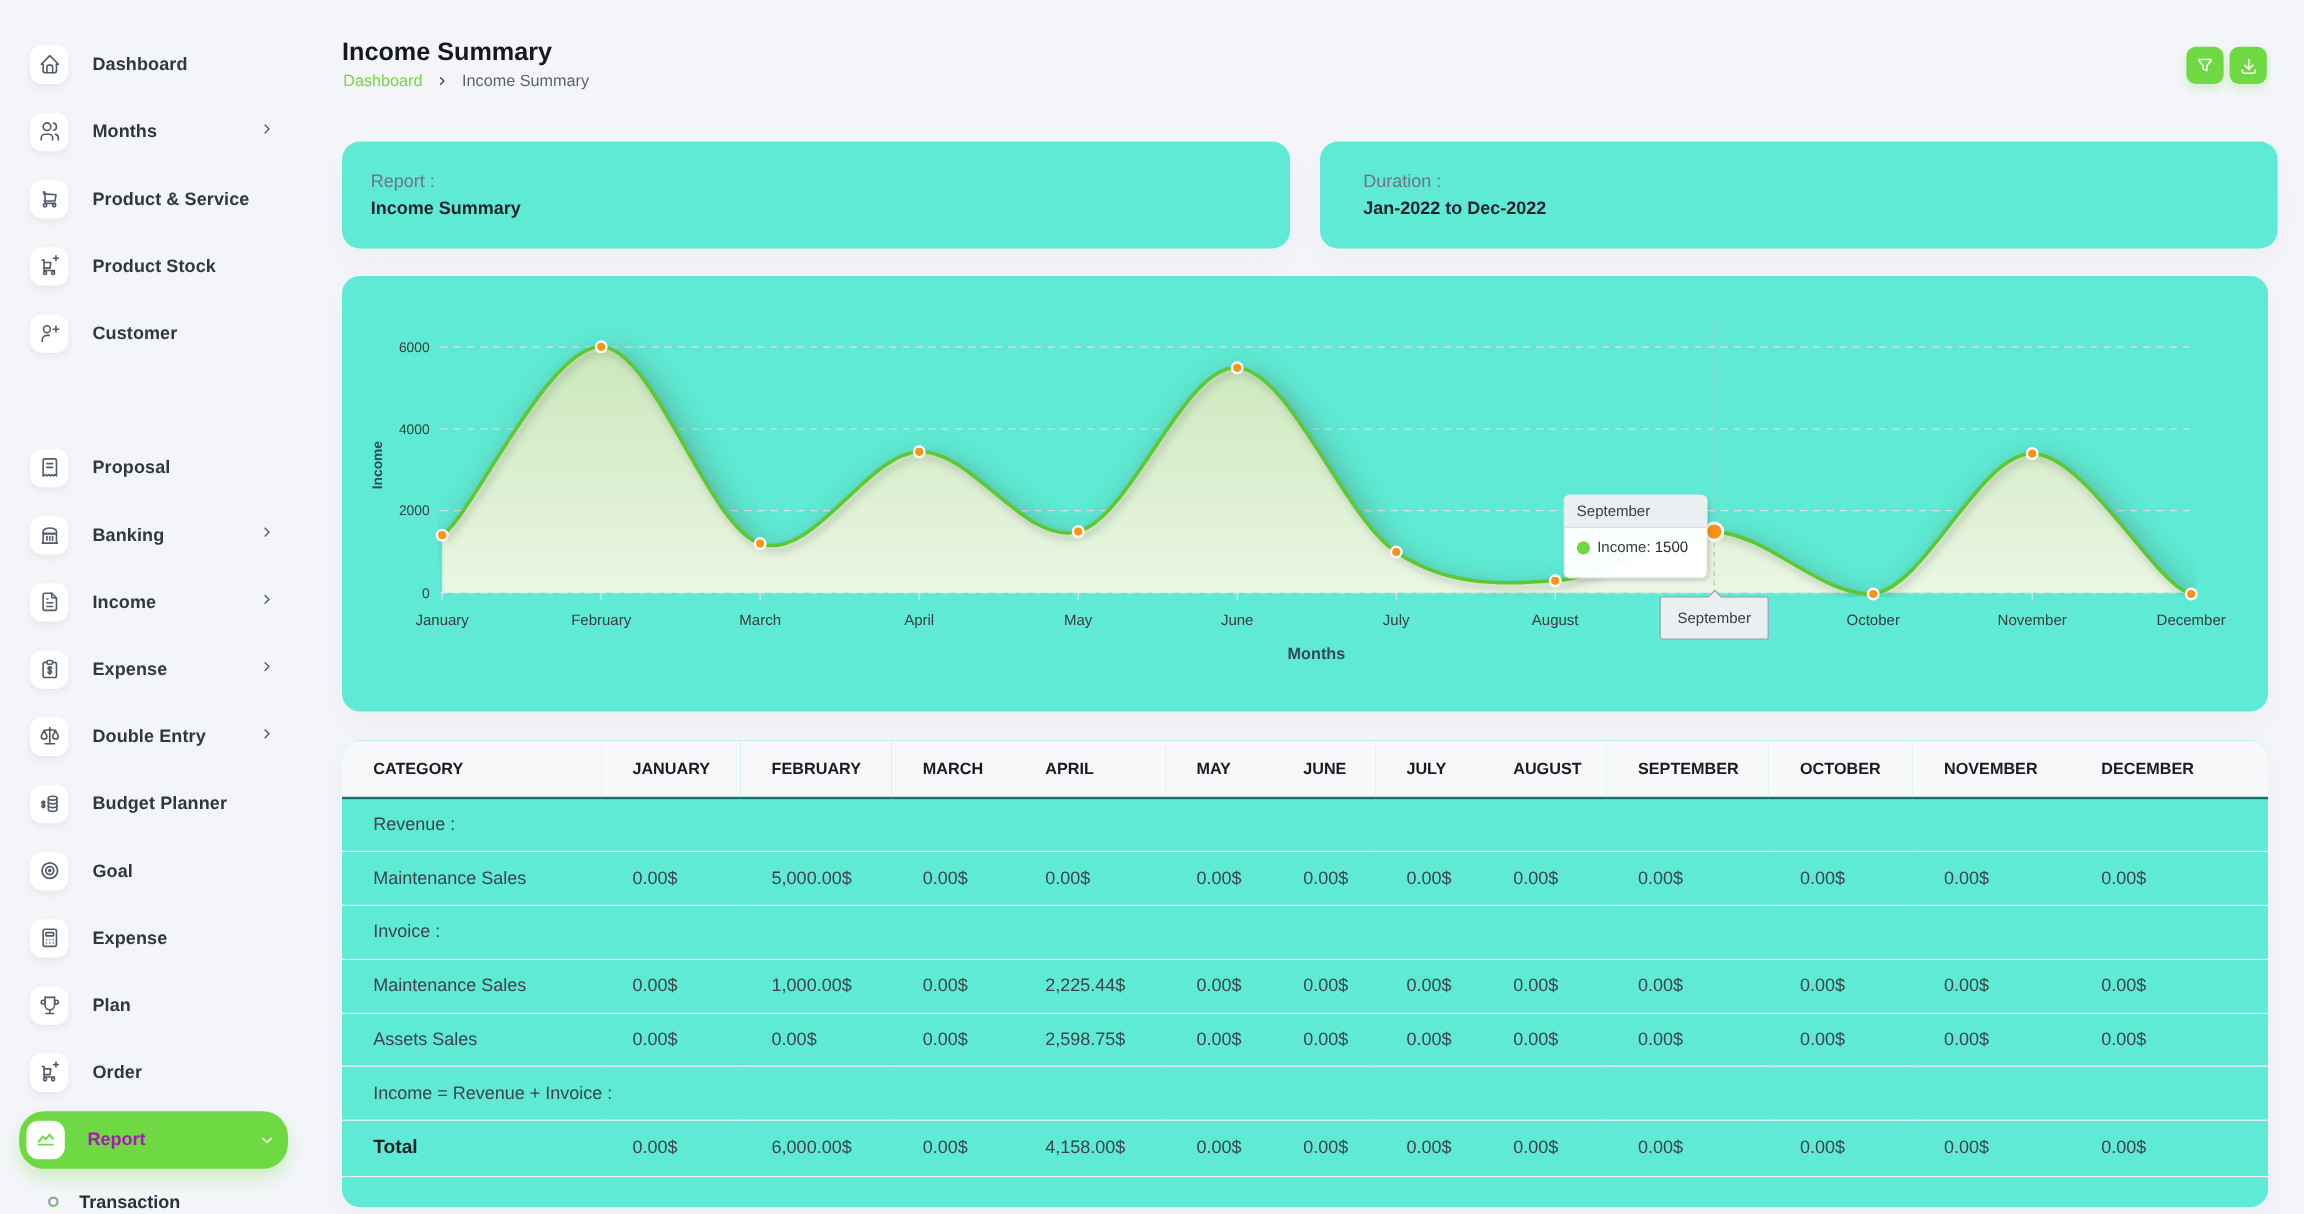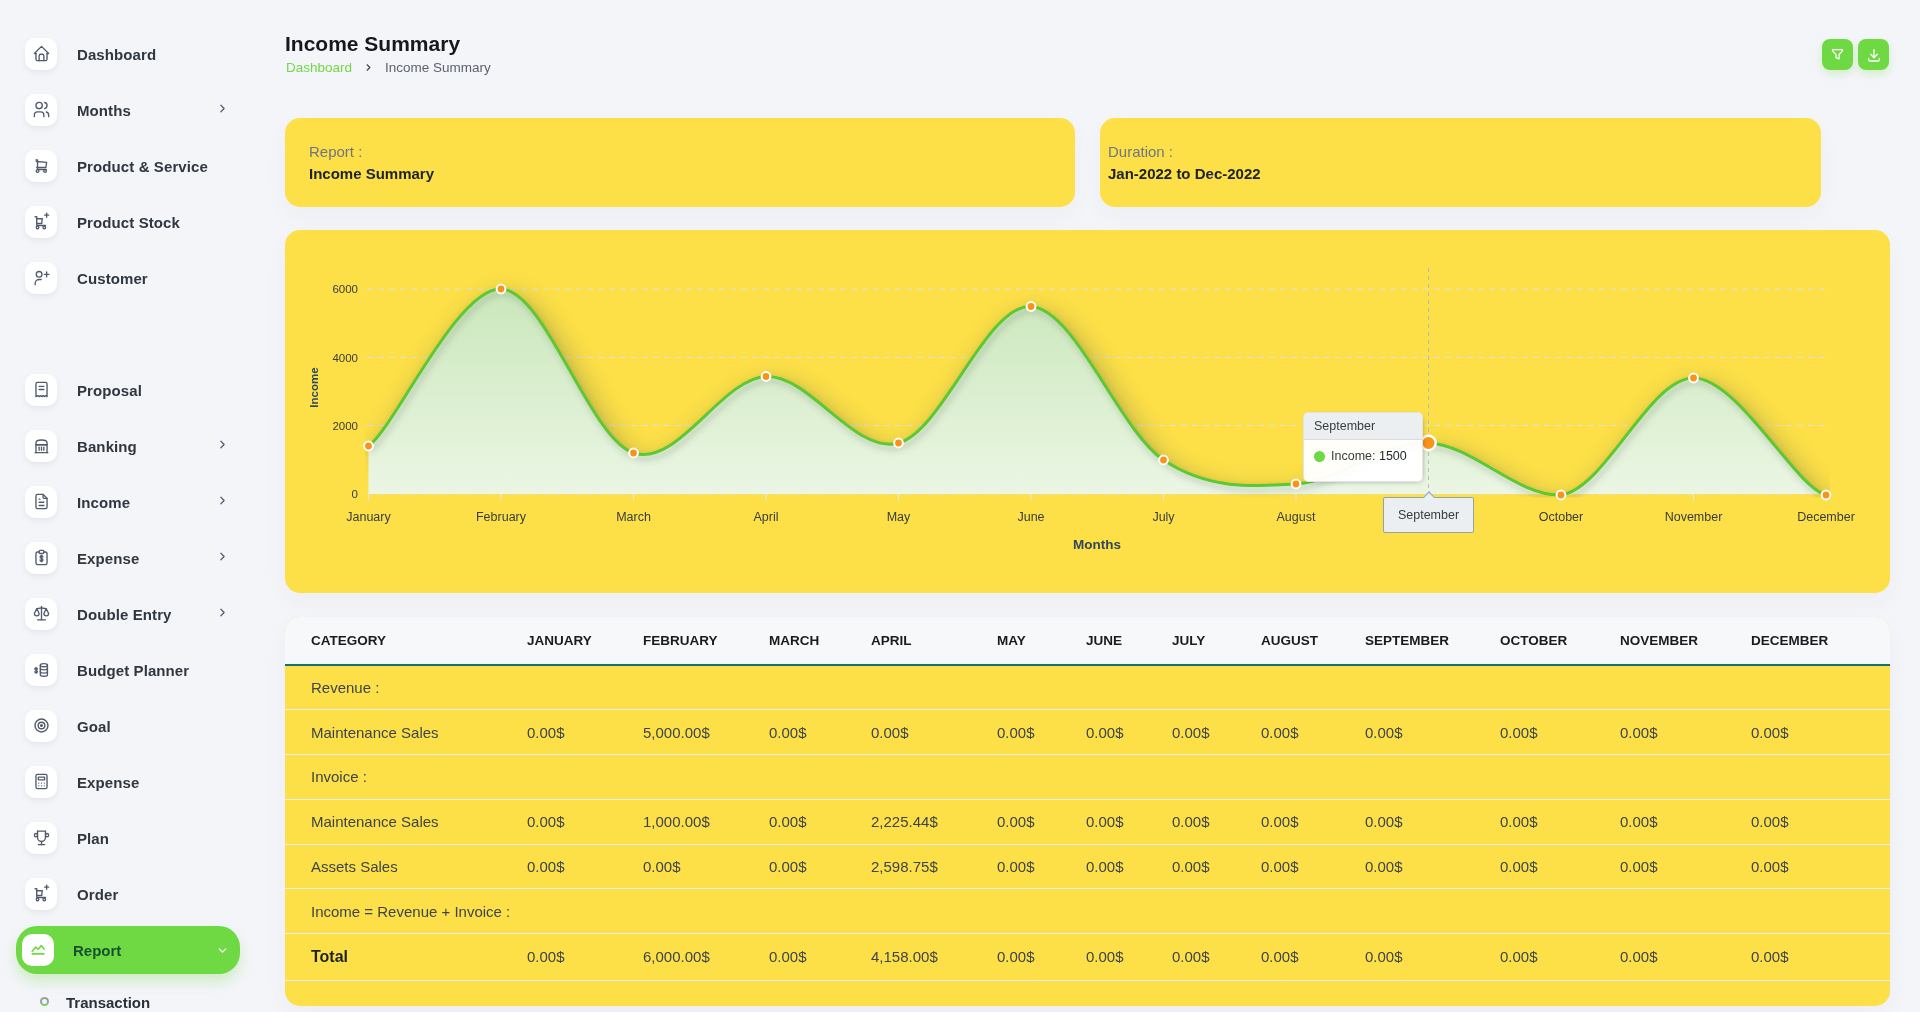--- a/index.html
+++ b/index.html
@@ -3,21 +3,21 @@
 <meta charset="utf-8">
 <style>
 *{margin:0;padding:0;box-sizing:border-box}
 html,body{width:1920px;height:1012px;overflow:hidden}
 body{font-family:"Liberation Sans",sans-serif;background:#f4f5f9;color:#1f2430;position:relative}
 .icbox{position:absolute;left:25px;width:32px;height:32px;background:#fff;border-radius:10px;box-shadow:0 3px 6px rgba(36,51,84,.07);display:flex;align-items:center;justify-content:center}
 .mi{position:absolute;left:0;width:260px;height:56px}
 .mi .lbl{position:absolute;left:77px;top:50%;transform:translateY(-50%);font-size:15px;font-weight:700;color:#30373f;letter-spacing:.1px}
 .mi .chev{position:absolute;left:216px;top:50%;transform:translateY(-50%)}
 svg.ic{stroke:#525b6c;fill:none;stroke-width:1.7;stroke-linecap:round;stroke-linejoin:round}
-.card{position:absolute;background:#fde047;border-radius:15px;box-shadow:0 10px 24px rgba(40,50,90,.035)}
+.card{position:absolute;background:#5eead4;border-radius:15px;box-shadow:0 10px 24px rgba(40,50,90,.035)}
 .muted{color:#6e7585;font-size:15px}
 .cardttl{font-size:15px;font-weight:700;color:#1d222b;margin-top:5px}
 .btn{position:absolute;width:31px;height:31px;background:#6fd943;border-radius:8px;display:flex;align-items:center;justify-content:center;box-shadow:0 4px 8px rgba(111,217,67,.25)}
 table{border-collapse:collapse;table-layout:fixed;width:1605px;font-size:15px;color:#3d444c}
 th{font-size:13.5px;font-weight:700;color:#181b20;text-align:left;background:#f7f8fa}
 th,td{padding:0 0 0 26px;height:44.8px;border-bottom:1px solid #eef0f3;white-space:nowrap}
 tr.hdr th{height:48px;border-bottom:2px solid #0f766e}
 </style>
 </head>
 <body>
@@ -215,21 +215,21 @@
       </span>
       <span class="lbl">Order</span>
     </div>
 <div style="position:absolute;left:16px;top:925.5px;width:224px;height:48px;background:#6fd943;border-radius:21px;box-shadow:0 8px 14px rgba(111,217,67,.28)">
 <span class="icbox" style="left:6px;top:8px;box-shadow:none">
         <svg width="19" height="19" viewBox="0 0 24 24" fill="none" stroke="#6fd943" stroke-width="2" stroke-linecap="round" stroke-linejoin="round">
           <path d="M4 17.5h15"></path>
           <path d="M4 14.5l4.5 -5.5l3 3l4 -5l3.5 4.5"></path>
         </svg>
       </span>
-<span style="position:absolute;left:57px;top:50%;transform:translateY(-50%);color:#14532d;font-size:15px;font-weight:700">Report</span>
+<span style="position:absolute;left:57px;top:50%;transform:translateY(-50%);color:#a21caf;font-size:15px;font-weight:700">Report</span>
 <svg width="13" height="13" viewBox="0 0 24 24" fill="none" stroke="#fff" stroke-width="2.4" stroke-linecap="round" stroke-linejoin="round" style="position:absolute;left:200px;top:18px">
         <path d="M6 9l6 6l6 -6"></path>
       </svg>
 </div>
 <div style="position:absolute;left:40px;top:997px;width:9px;height:9px;border:2px solid #97a1a9;border-bottom-color:#6fd943;border-radius:50%"></div>
 <span style="position:absolute;left:66px;top:994px;font-size:15px;font-weight:600;color:#2a3139">Transaction</span>
 </div>
 <div style="position:absolute;left:285px;top:32px;font-size:21px;font-weight:700;color:#15181c">Income Summary</div>
 <div style="position:absolute;left:286px;top:60px;font-size:13.5px;color:#5b626e"><span style="color:#6fd943">Dashboard</span><svg width="11" height="11" viewBox="0 0 24 24" fill="none" stroke="#3e444d" stroke-width="2.4" stroke-linecap="round" stroke-linejoin="round" style="margin:0 11px -1px 11px">
       <path d="M9 6l6 6l-6 6"></path>
@@ -243,21 +243,21 @@
     <svg width="16" height="16" viewBox="0 0 24 24" fill="none" stroke="#fff" stroke-width="2" stroke-linecap="round" stroke-linejoin="round">
       <path d="M4 17v2a2 2 0 0 0 2 2h12a2 2 0 0 0 2 -2v-2"></path>
       <path d="M7 11l5 5l5 -5"></path>
       <path d="M12 4v12"></path>
     </svg>
   </div>
 <div class="card" style="left:285px;top:118px;width:790px;height:89px;padding:25px 24px">
 <div class="muted">Report :</div>
     <div class="cardttl">Income Summary</div>
 </div>
-<div class="card" style="left:1100px;top:118px;width:721px;height:89px;padding:25px 8px">
+<div class="card" style="left:1100px;top:118px;width:798px;height:89px;padding:25px 36px">
 <div class="muted">Duration :</div>
     <div class="cardttl">Jan-2022 to Dec-2022</div>
 </div>
 <div class="card" style="left:285px;top:230px;width:1605px;height:363px">
 <svg width="1605" height="363" viewBox="0 0 1605 363" style="position:absolute;left:0;top:0">
 <defs>
 <linearGradient id="ag" x1="0" y1="59" x2="0" y2="264" gradientUnits="userSpaceOnUse">
 <stop offset="0" stop-color="#cae7bb"></stop>
 <stop offset="1" stop-color="#ebf6e4"></stop>
 </linearGradient>

